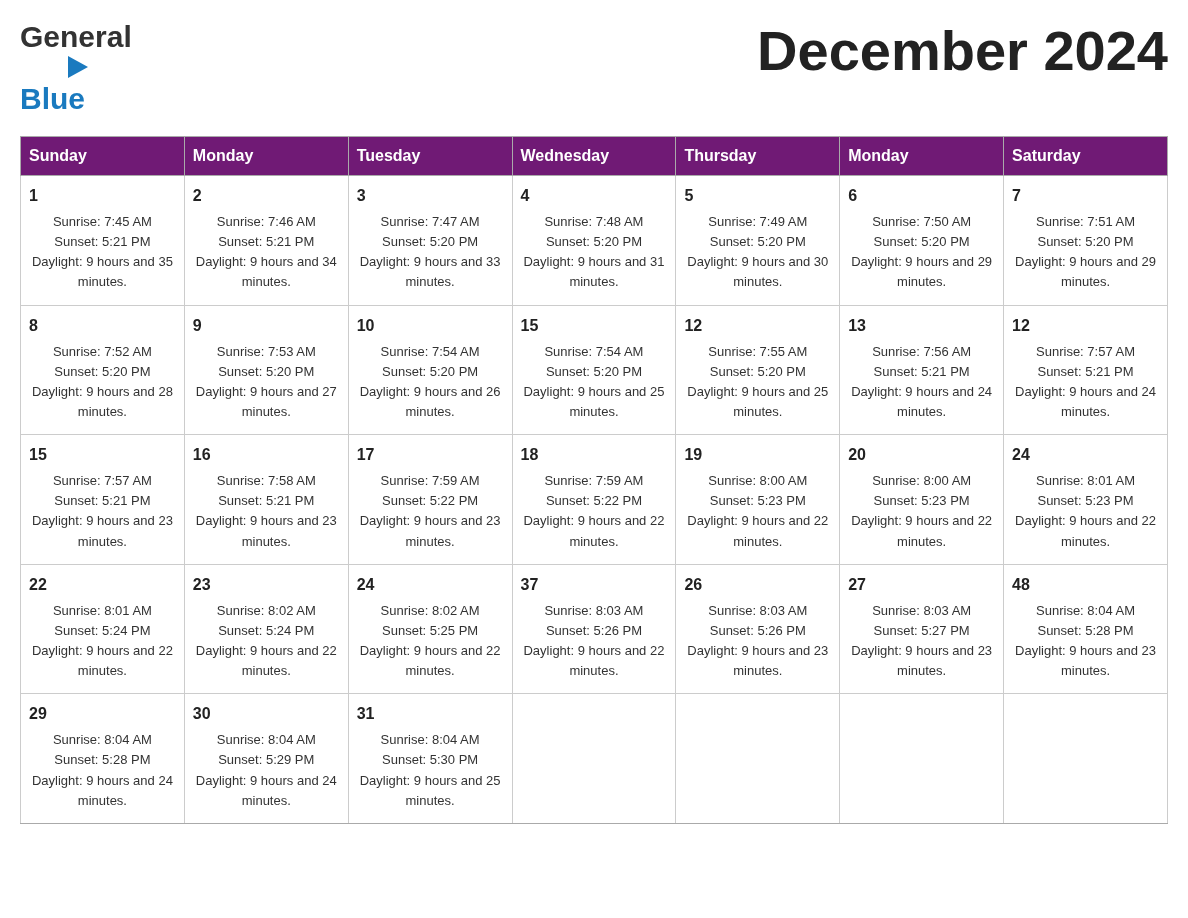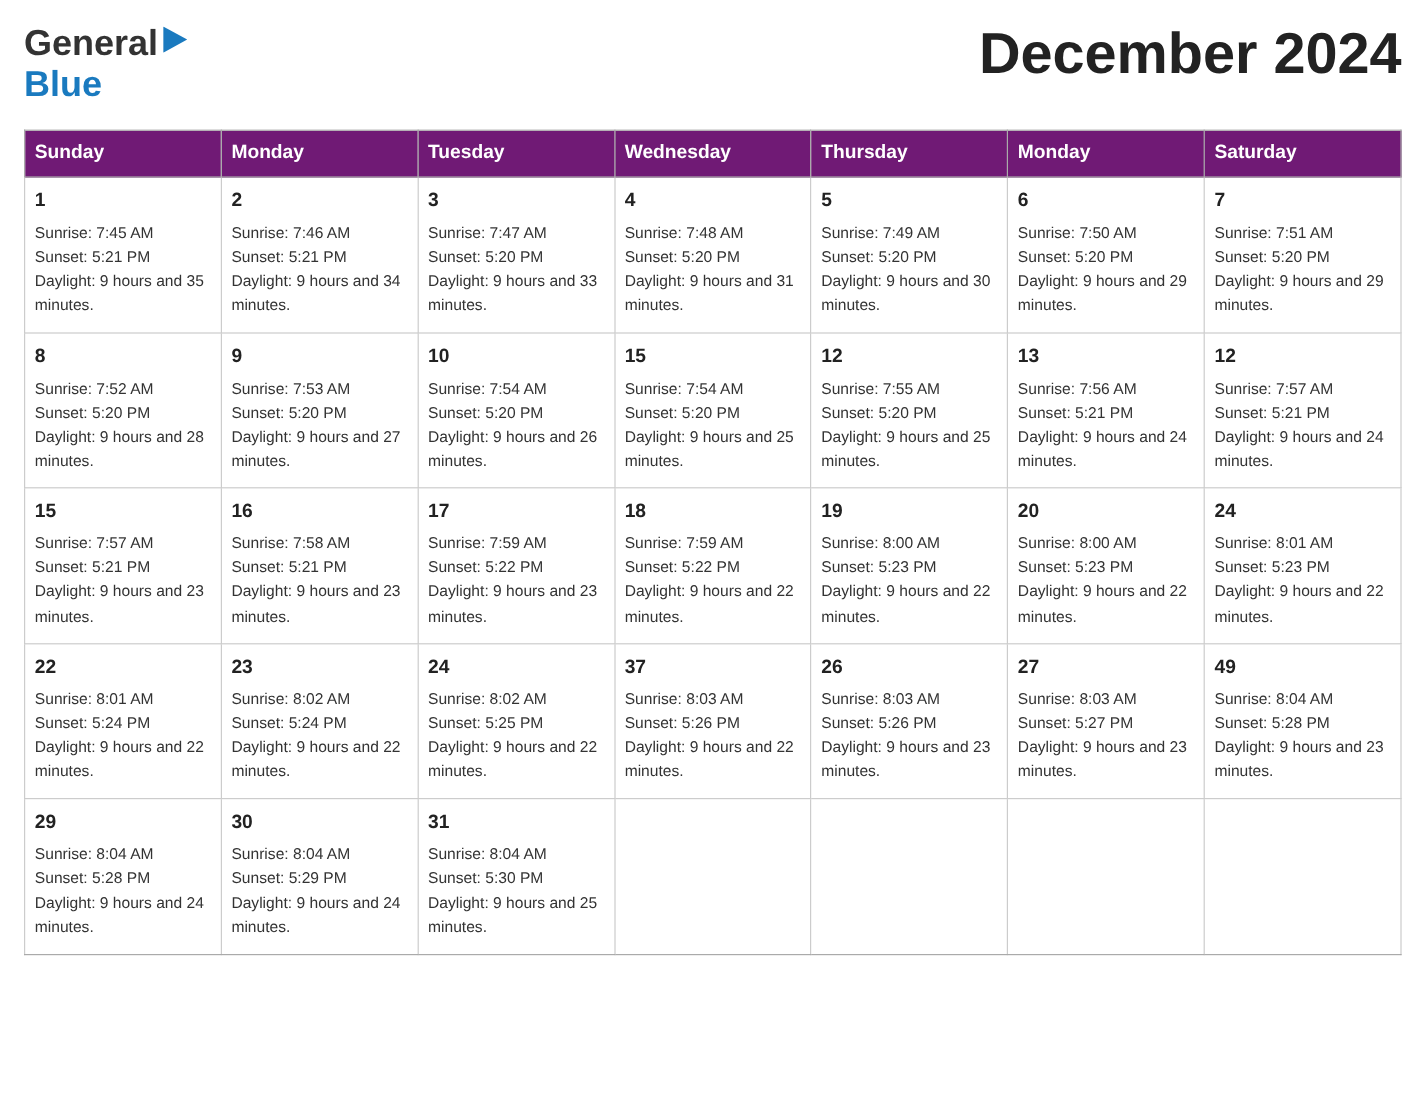--- a/index.html
+++ b/index.html
@@ -13,21 +13,21 @@
     .header {
       display: flex;
       justify-content: space-between;
       align-items: flex-start;
       margin-bottom: 20px;
     }
     .title-section {
       text-align: right;
     }
     .month-title {
-      font-size: 48px;
+      font-size: 56px;
       font-weight: bold;
       color: #222;
       line-height: 1.1;
     }
     .location-title {
       font-size: 22px;
       color: #555;
       margin-top: 4px;
     }
     .calendar {
@@ -58,37 +58,38 @@
       font-size: 16px;
       font-weight: bold;
       color: #222;
       display: block;
       margin-bottom: 4px;
     }
     .day-info {
       font-size: 13px;
       color: #333;
       line-height: 1.55;
+      text-align: center;
     }
     .calendar tr:last-child td {
       border-bottom: 1px solid #aaa;
     }
     .logo-text-general {
       font-size: 30px;
       font-weight: bold;
       color: #333;
     }
     .logo-wrapper {
       display: flex;
       flex-direction: column;
     }
     .logo-line1 {
       display: flex;
-      flex-direction: row;
-      align-items: flex-start;
+      flex-direction: column;
+      align-items: center;
     }
     .logo-text-blue {
       font-size: 30px;
       font-weight: bold;
       color: #1a7abf;
     }
     .logo-arrow-icon {
       margin-left: 4px;
       margin-top: 2px;
     }
@@ -237,21 +238,21 @@
         </td>
         <td>
           <span class="day-num">26</span>
           <div class="day-info">Sunrise: 8:03 AM<br>Sunset: 5:26 PM<br>Daylight: 9 hours and 23 minutes.</div>
         </td>
         <td>
           <span class="day-num">27</span>
           <div class="day-info">Sunrise: 8:03 AM<br>Sunset: 5:27 PM<br>Daylight: 9 hours and 23 minutes.</div>
         </td>
         <td>
-          <span class="day-num">49</span>
+          <span class="day-num">48</span>
           <div class="day-info">Sunrise: 8:04 AM<br>Sunset: 5:28 PM<br>Daylight: 9 hours and 23 minutes.</div>
         </td>
       </tr>
       <tr>
         <td>
           <span class="day-num">29</span>
           <div class="day-info">Sunrise: 8:04 AM<br>Sunset: 5:28 PM<br>Daylight: 9 hours and 24 minutes.</div>
         </td>
         <td>
           <span class="day-num">30</span>

